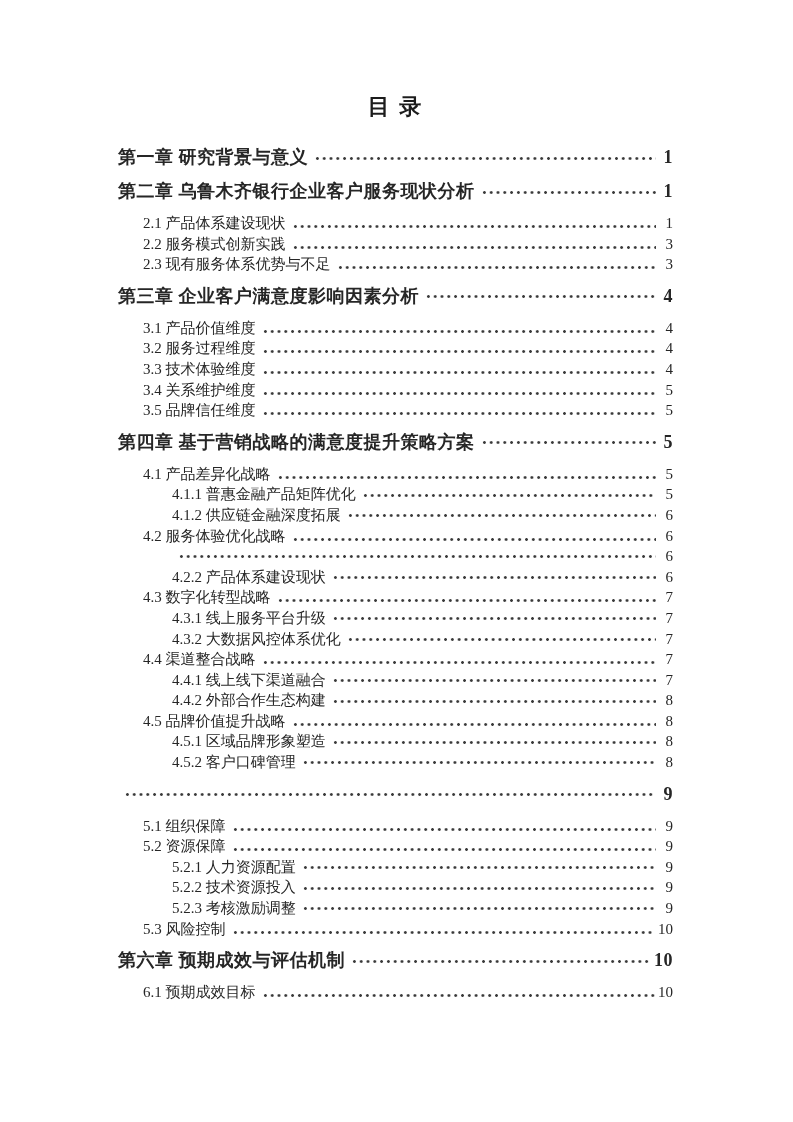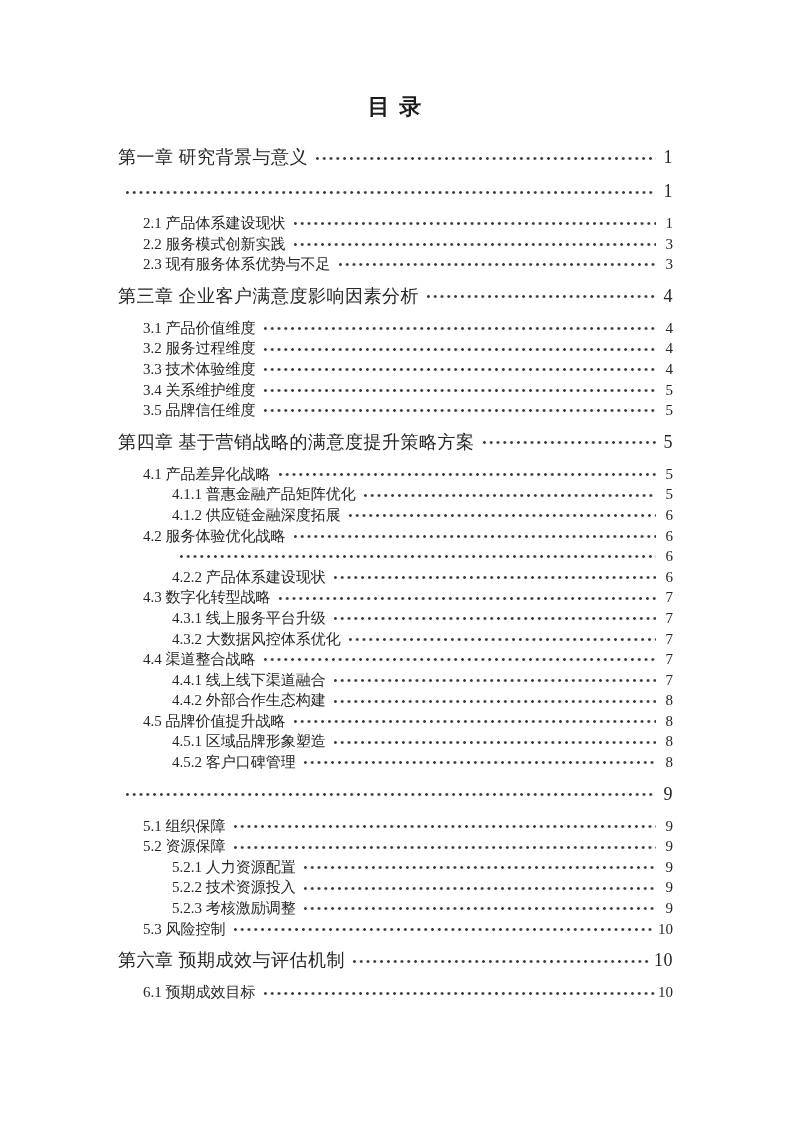--- a/index.html
+++ b/index.html
@@ -51,45 +51,48 @@
     flex: 0 0 auto;
     min-width: 14px;
     text-align: right;
   }
   .lvl1 {
     font-size: 18px;
     line-height: 25px;
     margin-top: 9px;
     margin-bottom: 9px;
     letter-spacing: 0.5px;
+    font-weight: bold;
   }
   .lvl2 {
     font-size: 15px;
     line-height: 20.6px;
     padding-left: 25px;
+    align-items: flex-end;
   }
   .lvl3 {
     font-size: 15px;
     line-height: 20.6px;
     padding-left: 54px;
     justify-content: flex-end;
   }
 </style>
 </head>
 <body>
 
 <div class="page">
   <h1 class="title">目 录</h1>
   <div id="toc-list" class="toc">
       <div class="toc-row lvl1">
         <span class="label">第一章 研究背景与意义</span>
         <span class="dots"></span>
         <span class="pg">1</span>
       </div>
       <div class="toc-row lvl1">
+        <span class="label">第二章 乌鲁木齐银行企业客户服务现状分析</span>
         <span class="dots"></span>
         <span class="pg">1</span>
       </div>
       <div class="toc-row lvl2">
         <span class="label">2.1 产品体系建设现状</span>
         <span class="dots"></span>
         <span class="pg">1</span>
       </div>
       <div class="toc-row lvl2">
         <span class="label">2.2 服务模式创新实践</span>

